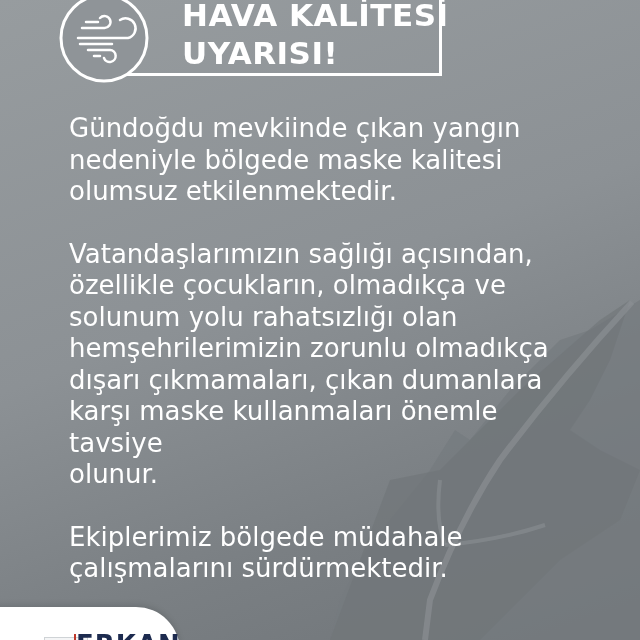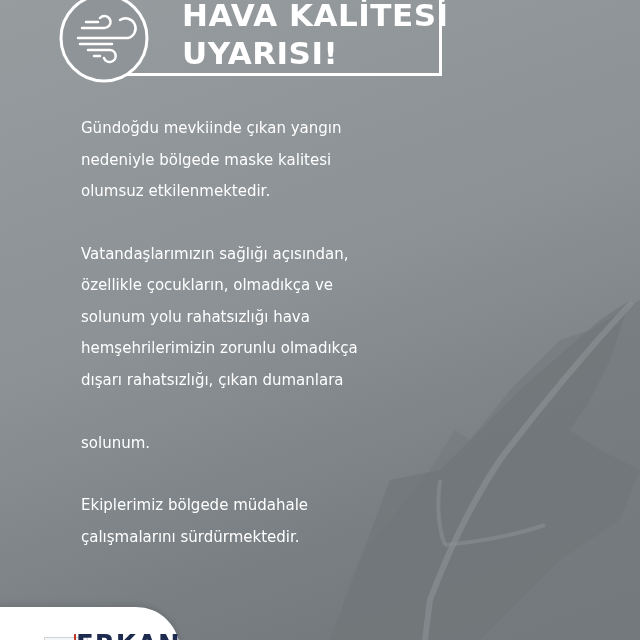--- a/index.html
+++ b/index.html
@@ -16,21 +16,21 @@
   .title-text {
     position: absolute; left: 182px; top: -4px;
     color: #ffffff; font-weight: bold; font-size: 31px; line-height: 38px;
     letter-spacing: 0.5px;
   }
   .icon-circle {
     position: absolute; left: 58px; top: -8px; width: 92px; height: 92px;
   }
   .body-text {
     position: absolute; left: 69px; top: 113px; width: 500px;
-    color: #ffffff; font-size: 15px; line-height: 31.5px; margin-left: 12px;
+    color: #ffffff; font-size: 26px; line-height: 31.5px;
   }
   .body-text p { margin: 0 0 31px 0; }
   .logo-card {
     position: absolute; left: -20px; top: 607px; width: 200px; height: 80px;
     background: #ffffff; border-top-right-radius: 44px;
     box-shadow: 0 -2px 6px rgba(0,0,0,0.12);
   }
   .logo-box {
     position: absolute; left: 44px; top: 637px; width: 42px; height: 10px;
     border: 1px solid #cfd3d6; background: #f4f5f6;
@@ -75,25 +75,25 @@
 
 <div class="body-text">
   <p>
     <span>Gündoğdu mevkiinde çıkan yangın</span><br>
     <span>nedeniyle bölgede maske kalitesi</span><br>
     <span>olumsuz etkilenmektedir.</span>
   </p>
   <p>
     <span>Vatandaşlarımızın sağlığı açısından,</span><br>
     <span>özellikle çocukların, olmadıkça ve</span><br>
-    <span>solunum yolu rahatsızlığı hava</span><br>
+    <span>solunum yolu rahatsızlığı olan</span><br>
     <span>hemşehrilerimizin zorunlu olmadıkça</span><br>
-    <span>dışarı rahatsızlığı, çıkan dumanlara</span><br>
-    <br>
-    <span>solunum.</span>
+    <span>dışarı çıkmamaları, çıkan dumanlara</span><br>
+    <span>karşı maske kullanmaları önemle tavsiye</span><br>
+    <span>olunur.</span>
   </p>
   <p>
     <span>Ekiplerimiz bölgede müdahale</span><br>
     <span>çalışmalarını sürdürmektedir.</span>
   </p>
 </div>
 
 <div class="logo-card"></div>
 <div class="logo-box"></div>
 <div class="logo-accent"></div>

